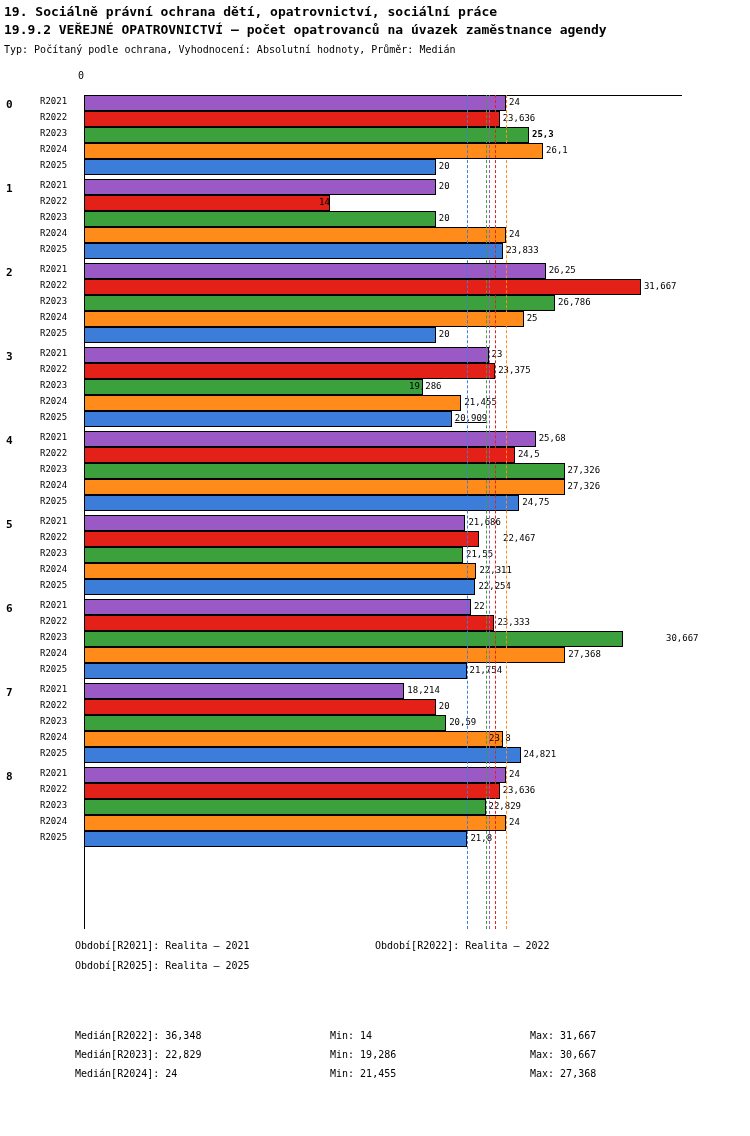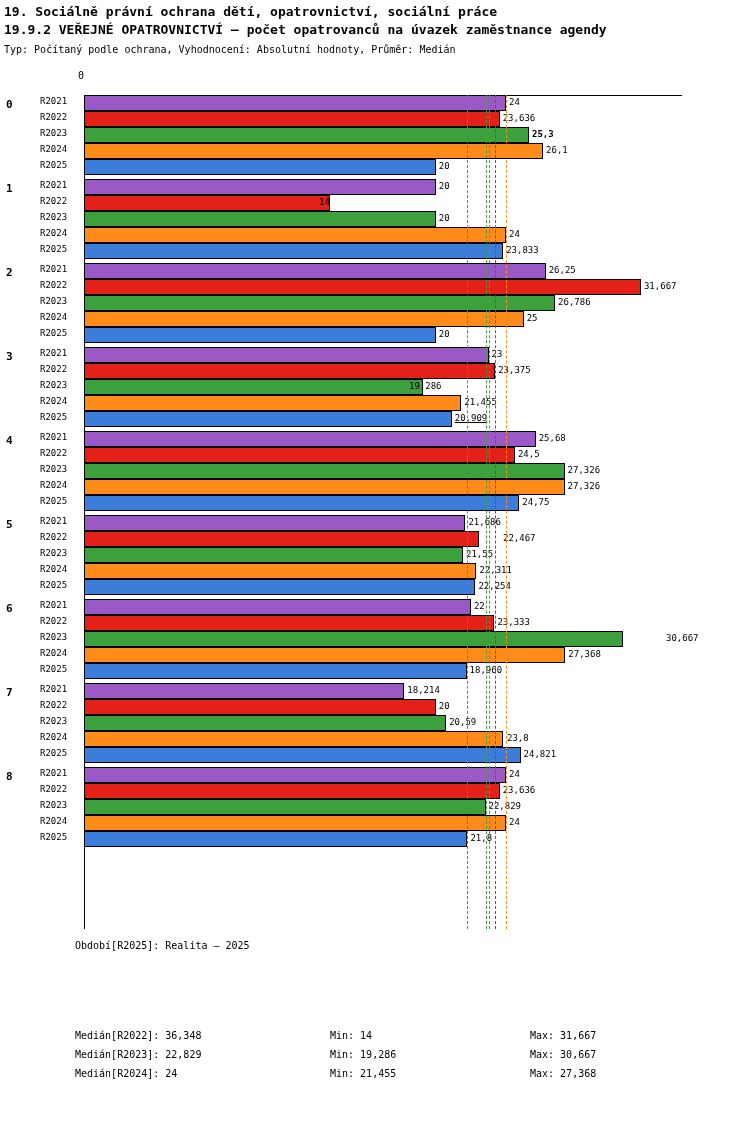--- a/index.html
+++ b/index.html
@@ -251,42 +251,42 @@
       <div class="vlabel" style="left: 616px; margin-left: 10px;">30,667</div>
     </div>
     <div class="row" style="top: 561px; width: 700px;">
       <div class="rlabel">R2024</div>
       <div class="bar" title="R2024: 27,368" style="left: 44px; width: 481.355px; background: rgb(255, 140, 26);"></div>
       <div class="vlabel" style="left: 528.355px;">27,368</div>
     </div>
     <div class="row" style="top: 577px; width: 700px;">
       <div class="rlabel">R2025</div>
       <div class="bar" title="R2025: 21,754" style="left: 44px; width: 382.614px; background: rgb(59, 125, 216);"></div>
-      <div class="vlabel" style="left: 429.614px;">18,960</div>
+      <div class="vlabel" style="left: 429.614px;">21,754</div>
     </div>
     <div class="group-label" style="top: 600px;">7</div>
     <div class="row" style="top: 597px; width: 700px;">
       <div class="rlabel">R2021</div>
       <div class="bar" title="R2021: 18,214" style="left: 44px; width: 320.352px; background: rgb(155, 89, 198);"></div>
       <div class="vlabel" style="left: 367.352px;">18,214</div>
     </div>
     <div class="row" style="top: 613px; width: 700px;">
       <div class="rlabel">R2022</div>
       <div class="bar" title="R2022: 20" style="left: 44px; width: 351.765px; background: rgb(227, 33, 25);"></div>
       <div class="vlabel" style="left: 398.765px;">20</div>
     </div>
     <div class="row" style="top: 629px; width: 700px;">
       <div class="rlabel">R2023</div>
       <div class="bar" title="R2023: 20,59" style="left: 44px; width: 362.142px; background: rgb(60, 160, 60);"></div>
       <div class="vlabel" style="left: 409.142px;">20,59</div>
     </div>
     <div class="row" style="top: 645px; width: 700px;">
       <div class="rlabel">R2024</div>
       <div class="bar" title="R2024: 23,8" style="left: 44px; width: 418.6px; background: rgb(255, 140, 26);"></div>
-      <div class="vlabel" style="left: 467px;">23,8</div>
+      <div class="vlabel" style="left: 449px;">23,8</div>
     </div>
     <div class="row" style="top: 661px; width: 700px;">
       <div class="rlabel">R2025</div>
       <div class="bar" title="R2025: 24,821" style="left: 44px; width: 436.558px; background: rgb(59, 125, 216);"></div>
       <div class="vlabel" style="left: 483.558px;">24,821</div>
     </div>
     <div class="group-label" style="top: 684px;">8</div>
     <div class="row" style="top: 681px; width: 700px;">
       <div class="rlabel">R2021</div>
       <div class="bar" title="R2021: 24" style="left: 44px; width: 422.118px; background: rgb(155, 89, 198);"></div>
@@ -314,20 +314,24 @@
     </div>
     <div class="medline" style="left: 488.529px; background: transparent; border-left: 1px dashed rgb(155, 89, 198);"></div>
     <div class="medline" style="left: 495.125px; background: transparent; border-left: 1px dashed rgb(227, 33, 25);"></div>
     <div class="medline" style="left: 485.522px; background: transparent; border-left: 1px dashed rgb(60, 160, 60);"></div>
     <div class="medline" style="left: 506.118px; background: transparent; border-left: 1px dashed rgb(255, 140, 26);"></div>
     <div class="medline" style="left: 467.424px; background: transparent; border-left: 1px dashed rgb(59, 125, 216);"></div>
   </div>
 
 <div class="legend" id="legend">
     <div class="lrow">
+      <div class="c1">Období[R2021]: Realita – 2021</div>
+      <div class="c2">Období[R2022]: Realita – 2022</div>
+    </div>
+    <div class="lrow">
       <div class="c1">Období[R2025]: Realita – 2025</div>
     </div>
   </div>
 <div class="stats" id="stats">
     <div class="srow">
       <div class="s1">Medián[R2022]: 36,348</div>
       <div class="s2">Min: 14</div>
       <div class="s3">Max: 31,667</div>
     </div>
     <div class="srow">

